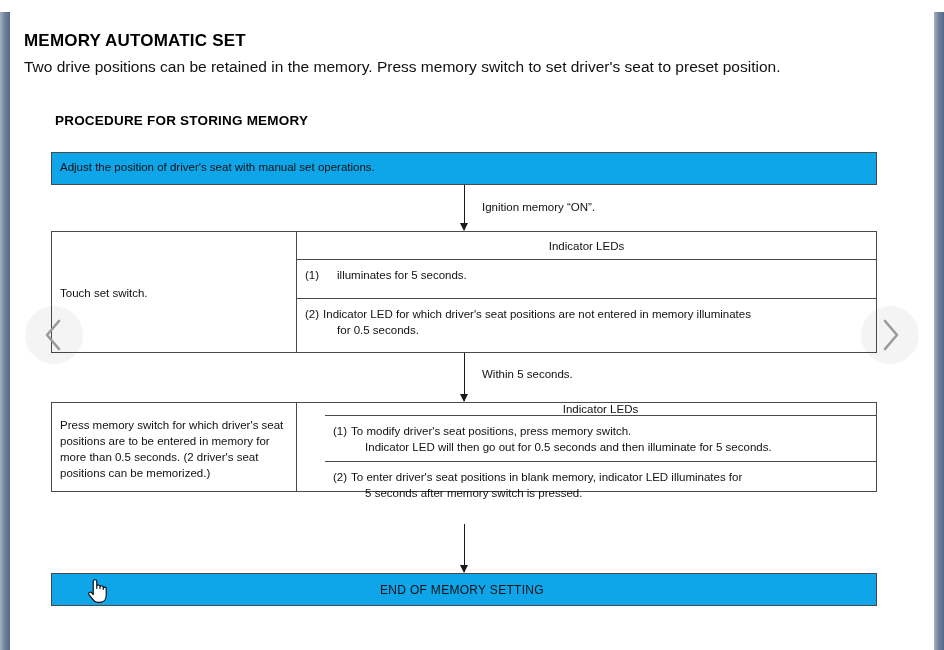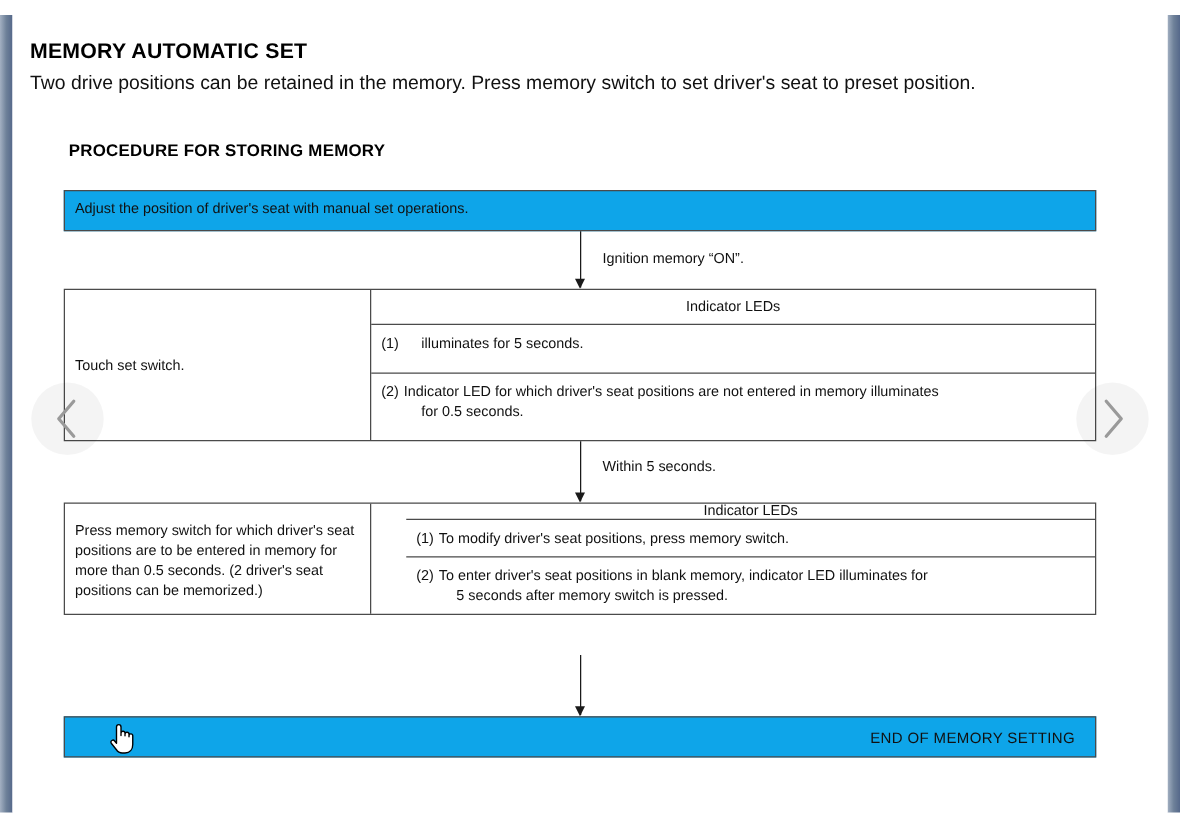--- a/index.html
+++ b/index.html
@@ -156,23 +156,23 @@
   #table-press .col-left .left-text { top: 14px; width: 232px; }
 
   #box-end {
     left: 41px;
     top: 561px;
     width: 826px;
     height: 33px;
   }
   #box-end .cell-text {
     position: absolute;
-    left: 0; right: 16px;
+    left: 0; right: 4px;
     top: 9px;
-    text-align: right;
+    text-align: center;
     font-size: 12px;
     letter-spacing: 0.3px;
     color: #111;
   }
 
   
   .connector {
     position: absolute;
     left: 454px;
     width: 1px;
@@ -281,20 +281,21 @@
     <div class="flow-table" id="table-press">
       <div class="col-left">
         <div class="left-text">Press memory switch for which driver's seat positions are to be entered in memory for more than 0.5 seconds. (2 driver's seat positions can be memorized.)</div>
       </div>
       <div class="col-right">
         <div class="lead-row">Indicator LEDs</div>
         <div class="item-row">
           <span class="item-marker">(1)</span>
           <span class="item-body">
             <span>To modify driver's seat positions, press memory switch.</span>
+            <span class="cont">Indicator LED will then go out for 0.5 seconds and then illuminate for 5 seconds.</span>
           </span>
         </div>
         <div class="item-row">
           <span class="item-marker">(2)</span>
           <span class="item-body">
             <span>To enter driver's seat positions in blank memory, indicator LED illuminates for</span>
             <span class="cont">5 seconds after memory switch is pressed.</span>
           </span>
         </div>
       </div>

